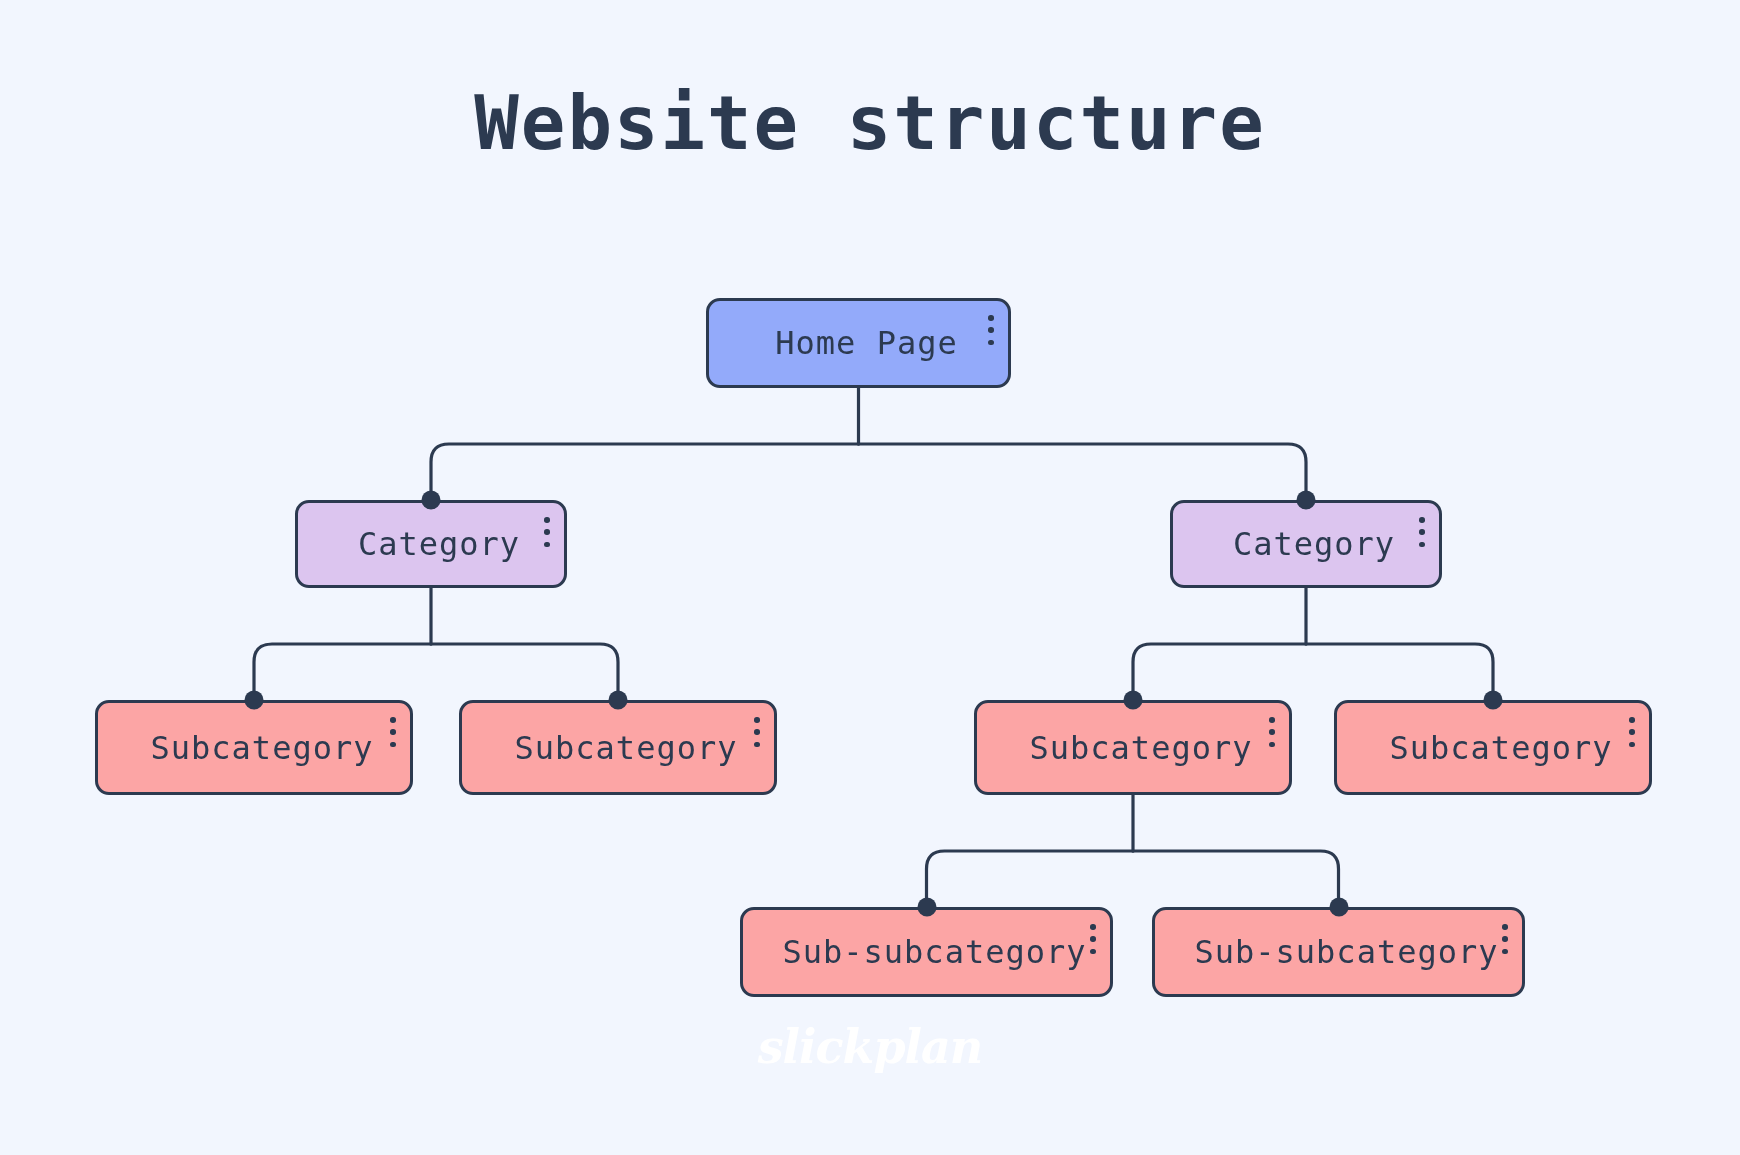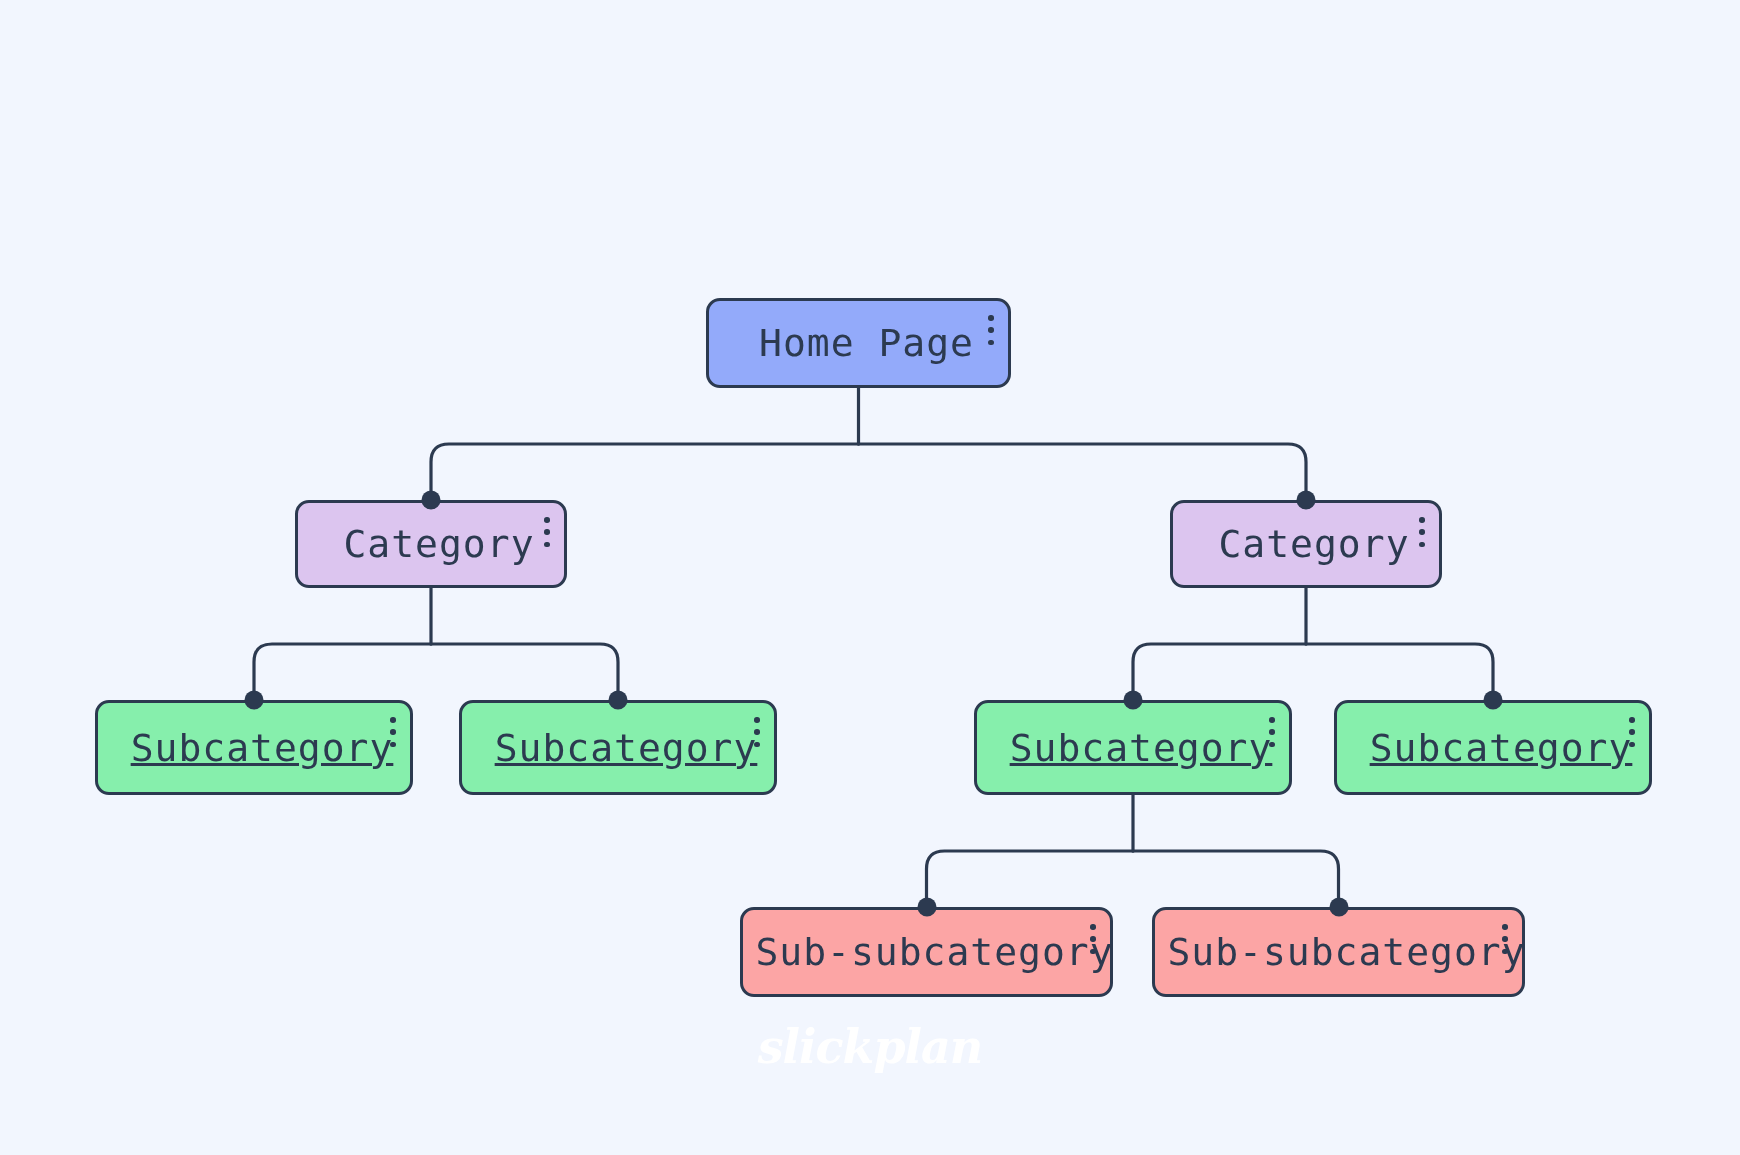--- a/index.html
+++ b/index.html
@@ -50,32 +50,32 @@
   .node {
     position: absolute;
     box-sizing: border-box;
     border: 3.5px solid #2c3a50;
     border-radius: 14px;
     display: flex;
     align-items: center;
     justify-content: center;
     color: #2c3a50;
     font-family: "DejaVu Sans Mono", monospace;
-    font-size: 38px;
+    font-size: 32px;
     letter-spacing: 1px;
     white-space: nowrap;
     padding-left: 16px;
   }
   .node .label {
     pointer-events: none;
   }
 
   .node.blue   { background: #93aafa; }
   .node.purple { background: #dcc5ef; align-items: center; }
-  .node.yellow { background: #86efac; text-decoration: underline; }
+  .node.yellow { background: #fca5a5; }
   .node.white  { background: #fca5a5; }
 
   
   .kebab {
     position: absolute;
     right: 14px;
     top: 14px;
     width: 6px;
     height: 30px;
     display: flex;
@@ -114,20 +114,21 @@
     color: #ffffff;
     letter-spacing: -1px;
     user-select: none;
   }
 </style>
 </head>
 <body>
 
 <div id="canvas">
 
+  <div id="title">Website structure</div>
 
   <svg id="links" viewBox="0 0 1740 1155" width="1740" height="1155" aria-hidden="true">
       <path d="M 858.5 388 L 858.5 444" fill="none" stroke="#2c3a50" stroke-width="3.2" stroke-linecap="round"></path>
       <path d="M 858.5 444 L 449 444 Q 431 444 431 462 L 431 500" fill="none" stroke="#2c3a50" stroke-width="3.2" stroke-linecap="round"></path>
       <path d="M 858.5 444 L 1288 444 Q 1306 444 1306 462 L 1306 500" fill="none" stroke="#2c3a50" stroke-width="3.2" stroke-linecap="round"></path>
       <path d="M 431 588 L 431 644" fill="none" stroke="#2c3a50" stroke-width="3.2" stroke-linecap="round"></path>
       <path d="M 431 644 L 272 644 Q 254 644 254 662 L 254 700" fill="none" stroke="#2c3a50" stroke-width="3.2" stroke-linecap="round"></path>
       <path d="M 431 644 L 600 644 Q 618 644 618 662 L 618 700" fill="none" stroke="#2c3a50" stroke-width="3.2" stroke-linecap="round"></path>
       <path d="M 1306 588 L 1306 644" fill="none" stroke="#2c3a50" stroke-width="3.2" stroke-linecap="round"></path>
       <path d="M 1306 644 L 1151 644 Q 1133 644 1133 662 L 1133 700" fill="none" stroke="#2c3a50" stroke-width="3.2" stroke-linecap="round"></path>

